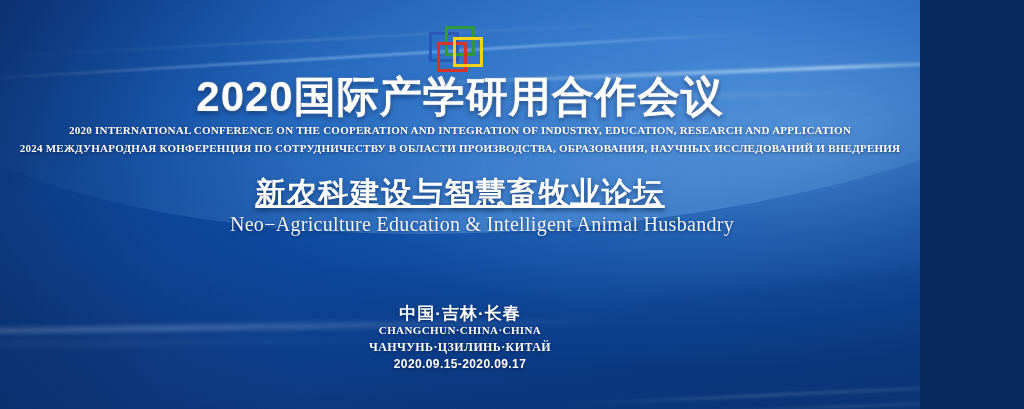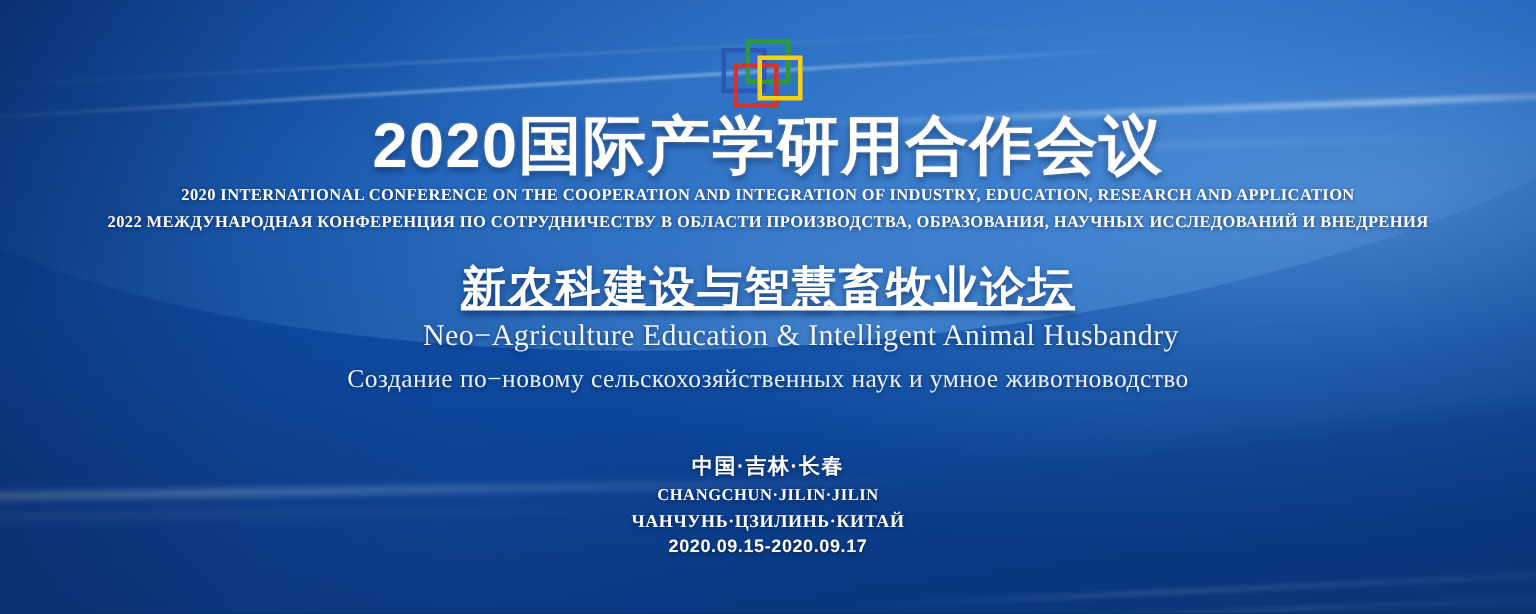--- a/index.html
+++ b/index.html
@@ -3,21 +3,21 @@
 <meta charset="utf-8">
 <title>Conference Banner</title>
 <style>
   html, body {
     margin: 0;
     padding: 0;
     background: #0a2a5e;
   }
   #banner {
     position: relative;
-    width: 1024px;
+    width: 920px;
     height: 409px;
     overflow: hidden;
     font-family: "Liberation Sans", "DejaVu Sans", sans-serif;
     background:
       radial-gradient(ellipse 900px 520px at 78% 12%, rgba(60,130,215,0.55) 0%, rgba(60,130,215,0.0) 62%),
       radial-gradient(ellipse 700px 380px at 12% 88%, rgba(20,60,135,0.55) 0%, rgba(20,60,135,0.0) 70%),
       linear-gradient(160deg, #0d3e8f 0%, #0f52ad 28%, #0b4ba2 52%, #0a3f8e 74%, #0b397f 100%);
   }
 
   
@@ -195,21 +195,21 @@
     color: #e9f2ff;
     letter-spacing: 0.3px;
     text-shadow: 0 1px 3px rgba(0,18,56,0.55);
   }
 
   
   .loc-cn {
     position: absolute;
     left: 0; right: 0;
     top: 302px;
-    font-size: 14px;
+    font-size: 17px;
     font-weight: 700;
     letter-spacing: 1px;
     color: #ffffff;
     text-shadow: 0 1px 3px rgba(0,18,56,0.6);
     text-align: center;
   }
   .loc-en {
     position: absolute;
     left: 0; right: 0;
     top: 324px;
@@ -264,25 +264,24 @@
 
     <div class="logo-wrap">
       <div class="logo-sq s-blue"></div>
       <div class="logo-sq s-green"></div>
       <div class="logo-sq s-red"></div>
       <div class="logo-sq s-yellow"></div>
     </div>
 
     <div class="headline">2020国际产学研用合作会议</div>
     <div class="sub-en">2020 INTERNATIONAL CONFERENCE ON THE COOPERATION AND INTEGRATION OF INDUSTRY, EDUCATION, RESEARCH AND APPLICATION</div>
-    <div class="sub-ru">2022 МЕЖДУНАРОДНАЯ КОНФЕРЕНЦИЯ ПО СОТРУДНИЧЕСТВУ В ОБЛАСТИ ПРОИЗВОДСТВА, ОБРАЗОВАНИЯ, НАУЧНЫХ ИССЛЕДОВАНИЙ И ВНЕДРЕНИЯ</div>
+    <div class="sub-ru">2024 МЕЖДУНАРОДНАЯ КОНФЕРЕНЦИЯ ПО СОТРУДНИЧЕСТВУ В ОБЛАСТИ ПРОИЗВОДСТВА, ОБРАЗОВАНИЯ, НАУЧНЫХ ИССЛЕДОВАНИЙ И ВНЕДРЕНИЯ</div>
 
     <div class="forum-cn">新农科建设与智慧畜牧业论坛</div>
     <div class="forum-en">Neo−Agriculture Education &amp; Intelligent Animal Husbandry</div>
-    <div class="forum-ru">Создание по−новому сельскохозяйственных наук и умное животноводство</div>
 
     <div class="loc-cn">中国·吉林·长春</div>
-    <div class="loc-en">CHANGCHUN·JILIN·JILIN</div>
+    <div class="loc-en">CHANGCHUN·CHINA·CHINA</div>
     <div class="loc-ru">ЧАНЧУНЬ·ЦЗИЛИНЬ·КИТАЙ</div>
     <div class="loc-date">2020.09.15-2020.09.17</div>
 
   </div>
 </div>
 
 </body></html>

